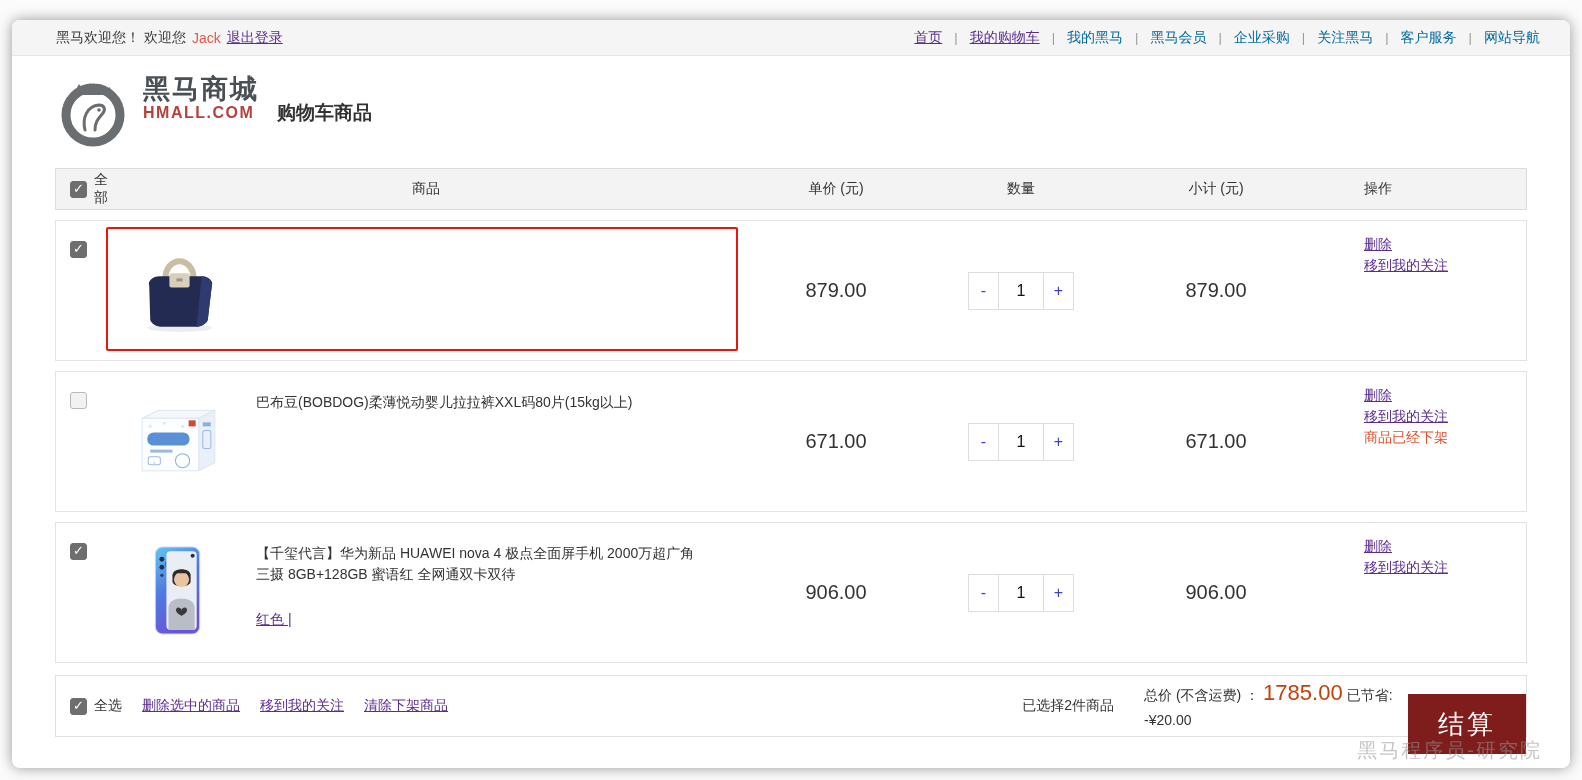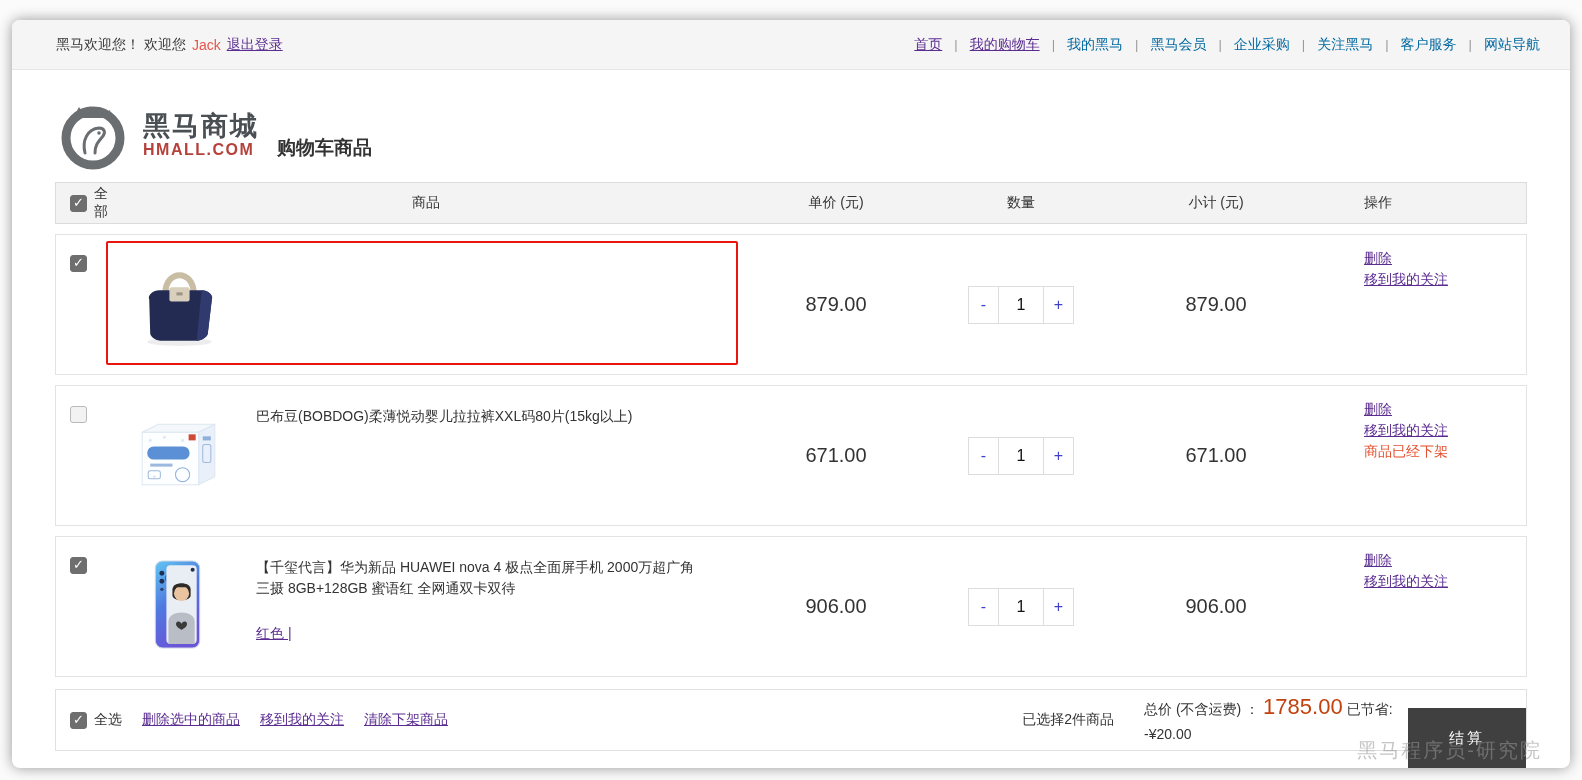--- a/index.html
+++ b/index.html
@@ -3,34 +3,34 @@
 <meta charset="utf-8">
 <style>
   * { margin:0; padding:0; box-sizing:border-box; }
   html,body { width:1582px; height:780px; background:#ffffff; overflow:hidden;
     font-family:"Liberation Sans","DejaVu Sans",sans-serif; color:#333; }
   .stage { position:relative; width:1582px; height:780px; background:#fbfbfb; }
   .card { position:absolute; left:12px; top:20px; right:12px; bottom:12px;
     background:#fff; border-radius:8px; box-shadow:0 0 14px rgba(0,0,0,.40); overflow:hidden; }
 
   
-  .topbar { height:50px; background:#f5f5f5; border-bottom:1px solid #e6e6e6;
+  .topbar { height:36px; background:#f5f5f5; border-bottom:1px solid #e6e6e6;
     display:flex; align-items:center; padding:0 30px 0 44px; font-size:14px; }
   .welcome { display:flex; align-items:center; gap:6px; color:#3a3a3a; }
   .welcome .user { color:#e4574b; text-decoration:none; cursor:pointer; }
   .welcome .logout { color:#5b2d90; text-decoration:underline; cursor:pointer; }
   .topnav { margin-left:auto; display:flex; align-items:center; }
   .topnav .sep { color:#999; margin:0 12px; font-size:13px; }
   .topnav a { color:#0369a1; text-decoration:none; cursor:pointer; }
   .topnav a.visited { color:#5b2d90; text-decoration:underline; }
 
   .content { padding:0 43px; }
 
   
-  .brand-row { padding-top:18px; height:112px; display:flex; align-items:center; }
+  .brand-row { padding-top:18px; height:112px; display:flex; }
   .logo { width:76px; height:76px; flex:0 0 76px; cursor:pointer; }
   .brand-text { margin-left:12px; }
   .brand-name { font-size:27px; font-weight:bold; color:#4a4f54; letter-spacing:2px; line-height:30px; }
   .brand-domain { font-size:16px; font-weight:bold; color:#b5413a; letter-spacing:1.5px; }
   .page-title { font-size:19px; font-weight:bold; color:#333; margin-left:18px; margin-top:26px; }
 
   
   .thead { display:flex; align-items:center; height:42px; background:#f3f3f3;
     border:1px solid #dcdcdc; font-size:14px; color:#333; }
   .c-check { width:50px; padding-left:14px; }
@@ -75,22 +75,22 @@
   
   .footbar { display:flex; align-items:center; height:62px; border:1px solid #e0e0e0;
     margin-top:12px; font-size:14px; }
   .f-left { display:flex; align-items:center; padding-left:14px; }
   .f-left .lbl { margin-left:7px; color:#333; }
   .f-left a { color:#5b2d90; text-decoration:underline; margin-left:20px; cursor:pointer; }
   .f-right { margin-left:auto; display:flex; align-items:center; height:100%; }
   .sel-count { color:#333; margin-right:30px; }
   .totals { width:254px; line-height:25px; color:#333; margin-right:10px; }
   .totals .tval { color:#c2410c; font-size:22px; padding:0 4px;margin-top:22px; }
-  .checkout-btn { width:118px; height:100%; border:none; background:#404040; color:#fff;
-    font-size:15px; letter-spacing:3px; cursor:pointer; font-family:inherit;margin-top:36px; }
+  .checkout-btn { width:118px; height:100%; border:none; background:#7f1d1d; color:#fff;
+    font-size:26px; letter-spacing:3px; cursor:pointer; font-family:inherit;margin-top:36px; }
 
   .watermark { position:absolute; right:28px; bottom:4px; font-size:20px;
     color:rgba(150,150,150,.55); letter-spacing:2px; z-index:3; pointer-events:none; }
 </style>
 </head>
 <body>
 
 <div class="stage">
   <div class="card">
 

